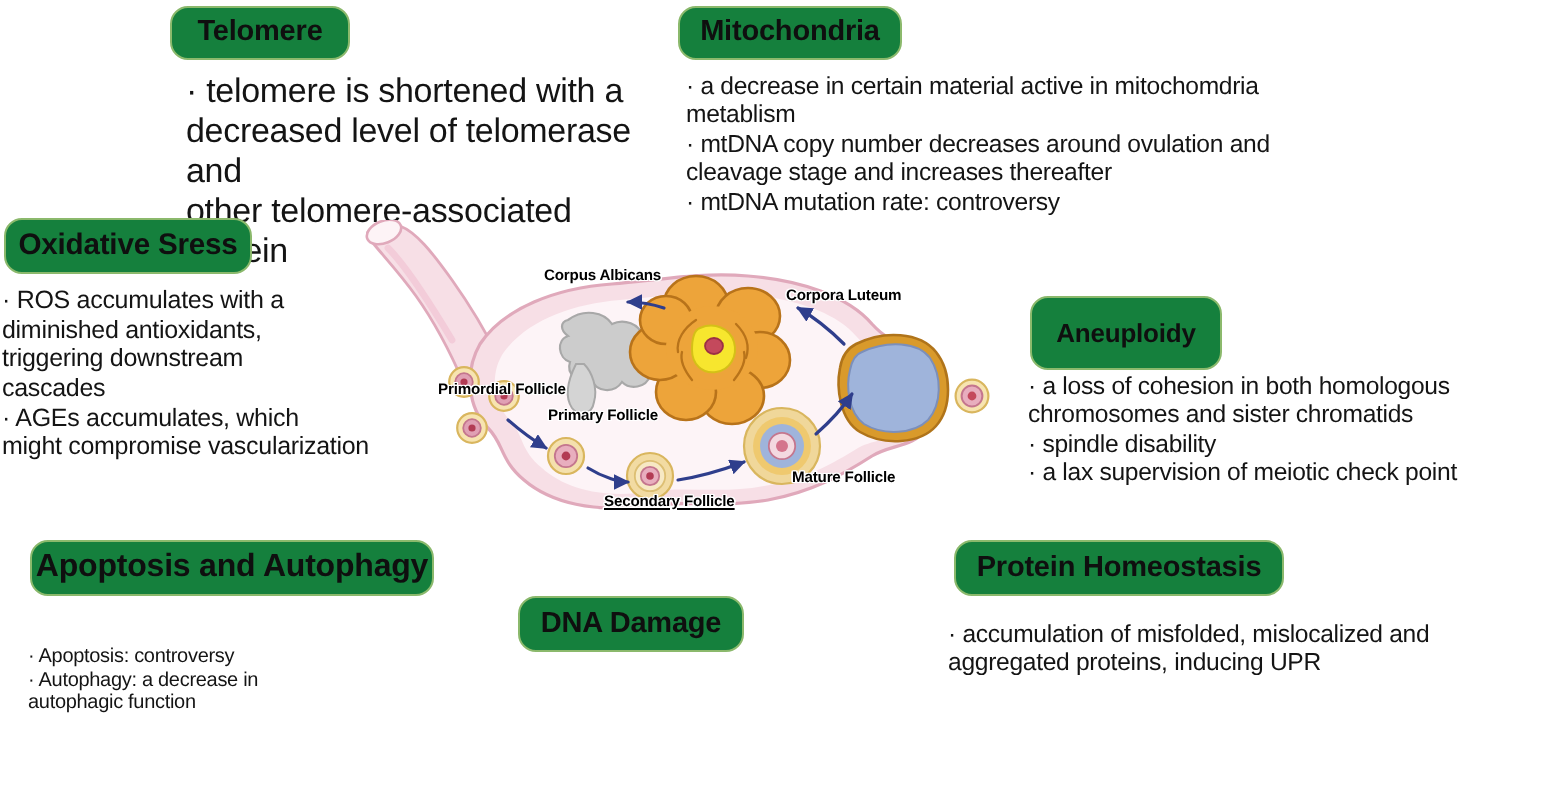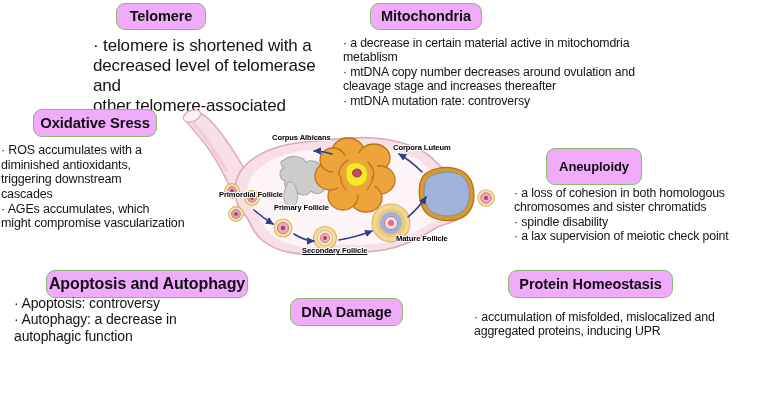--- a/index.html
+++ b/index.html
@@ -10,33 +10,32 @@
     position:relative;
     overflow:hidden;
     color:#111;
     -webkit-font-smoothing:antialiased;
   }
   #stage{position:absolute;left:0;top:0;width:778px;height:404px;}
 
   
   .pill{
     position:absolute;
-    background:#f0abfc;
+    background:#15803d;
     border:1.4px solid #8bb96c;
     border-radius:9px;
     font-weight:bold;
     color:#0f0f0f;
     display:flex;
     align-items:center;
     justify-content:center;
     padding:2px 10px 3px 10px;
     box-sizing:border-box;
     white-space:nowrap;
     letter-spacing:-0.1px;
-    margin-left:31px;
   }
 
   
   .body{
     position:absolute;
     color:#141414;
     line-height:1.17;
     white-space:pre-line;
     letter-spacing:-0.15px;
   }
@@ -82,21 +81,21 @@
 · AGEs accumulates, which
 might compromise  vascularization</div>
 
   <div class="pill" style="left:515px;top:148px;width:96px;height:37px;font-size:13px;">Aneuploidy</div>
   <div class="body" style="left:514px;top:186px;width:266px;font-size:12.3px;">· a loss of cohesion in both homologous
 chromosomes and sister chromatids
 · spindle disability
 · a lax supervision of meiotic check point</div>
 
   <div class="pill" style="left:15px;top:270px;width:202px;height:28px;font-size:16px;">Apoptosis and Autophagy</div>
-  <div class="body" style="left:14px;top:295px;width:232px;font-size:14px;">· Apoptosis: controversy
+  <div class="body" style="left:14px;top:323px;width:232px;font-size:10px;">· Apoptosis: controversy
 · Autophagy: a decrease in
 autophagic function</div>
 
   <div class="pill" style="left:259px;top:298px;width:113px;height:28px;font-size:14.5px;">DNA Damage</div>
 
   <div class="pill" style="left:477px;top:270px;width:165px;height:28px;font-size:14.5px;">Protein Homeostasis</div>
   <div class="body" style="left:474px;top:310px;width:300px;font-size:12.3px;">· accumulation of misfolded, mislocalized and
 aggregated proteins, inducing UPR</div>
 
   <div id="ovary-figure">

